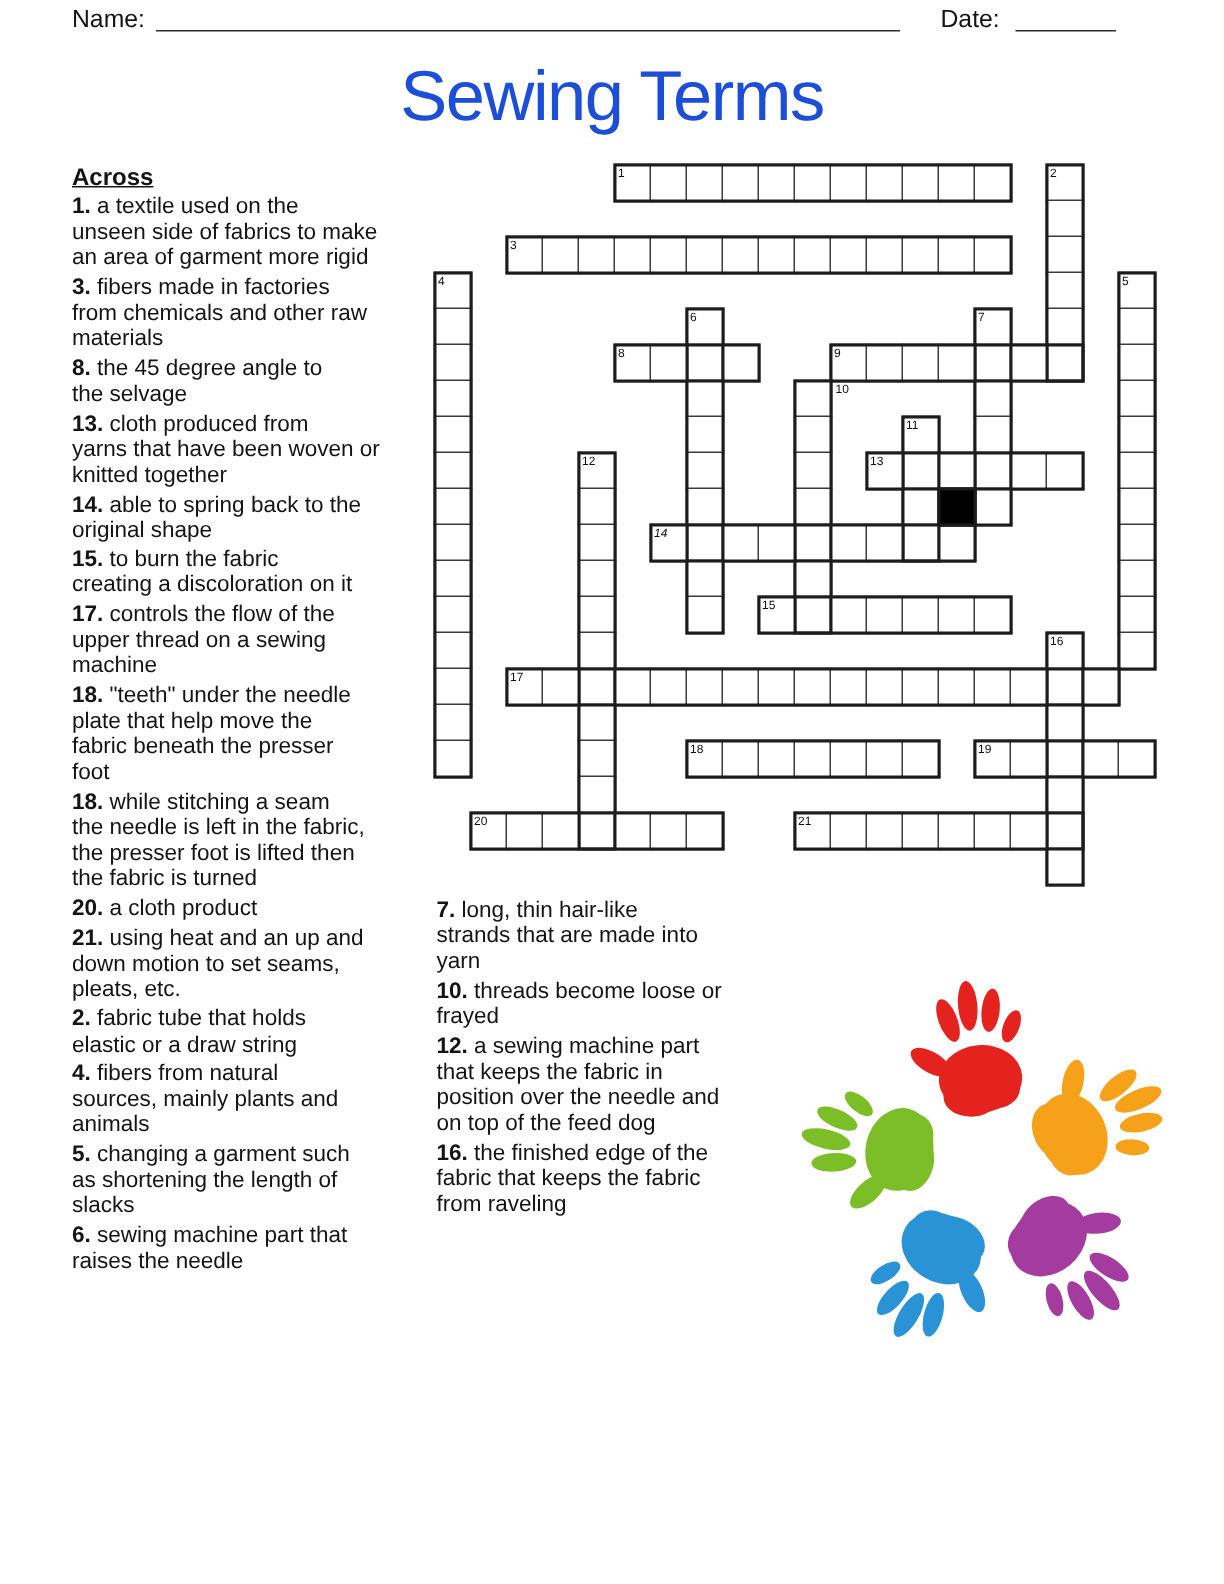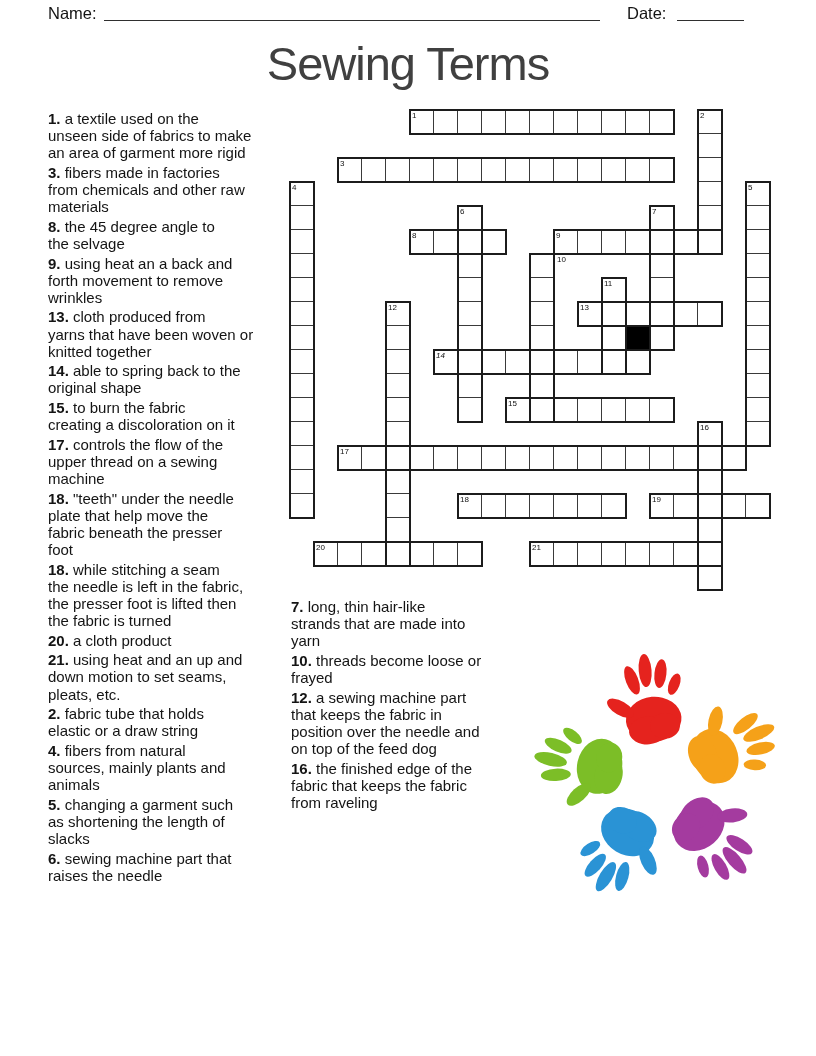--- a/index.html
+++ b/index.html
@@ -17,21 +17,21 @@
   #name-label { left: 48px; }
   #date-label { left: 627px; }
   .write-line { position: absolute; top: 3px; height: 17px; border-bottom: 1.6px solid #2f2f2f; }
   #name-line { left: 104px; width: 496px; }
   #date-line { left: 677px; width: 67px; }
 
   
   #title {
     position: absolute; top: 36px; left: 0; width: 816px;
     text-align: center; font-size: 47px; letter-spacing: -1px;
-    color: #404040; font-weight: 400;
+    color: #1d4ed8; font-weight: 400;
   }
 
   
   .clue-col { position: absolute; font-size: 15px; line-height: 17.1px; }
   #clues-left  { left: 48px;  top: 110px; width: 250px; }
   #clues-right { left: 291px; top: 598px; width: 252px; }
   .clue-header {
     font-weight: bold; text-decoration: underline;
     font-size: 16px; margin-bottom: 2px;
   }
@@ -275,25 +275,25 @@
       <div class="word-outline" style="left: 504.8px; top: 396.8px; width: 170.4px; height: 26.4px;"></div>
       <div class="word-outline" style="left: 696.8px; top: 420.8px; width: 26.4px; height: 170.4px;"></div>
       <div class="word-outline" style="left: 336.8px; top: 444.8px; width: 410.4px; height: 26.4px;"></div>
       <div class="word-outline" style="left: 456.8px; top: 492.8px; width: 170.4px; height: 26.4px;"></div>
       <div class="word-outline" style="left: 648.8px; top: 492.8px; width: 122.4px; height: 26.4px;"></div>
       <div class="word-outline" style="left: 312.8px; top: 540.8px; width: 170.4px; height: 26.4px;"></div>
       <div class="word-outline" style="left: 528.8px; top: 540.8px; width: 194.4px; height: 26.4px;"></div>
     </div>
 
   <div id="clues-left" class="clue-col">
+    <div class="clue-header">Across</div>
     <div id="across-list">
         <div class="clue"><b>1.</b> a textile used on the<br>unseen side of fabrics to make<br>an area of garment more rigid</div>
         <div class="clue"><b>3.</b> fibers made in factories<br>from chemicals and other raw<br>materials</div>
         <div class="clue"><b>8.</b> the 45 degree angle to<br>the selvage</div>
-        <div class="clue"><b>9.</b> using heat an a back and<br>forth movement to remove<br>wrinkles</div>
         <div class="clue"><b>13.</b> cloth produced from<br>yarns that have been woven or<br>knitted together</div>
         <div class="clue"><b>14.</b> able to spring back to the<br>original shape</div>
         <div class="clue"><b>15.</b> to burn the fabric<br>creating a discoloration on it</div>
         <div class="clue"><b>17.</b> controls the flow of the<br>upper thread on a sewing<br>machine</div>
         <div class="clue"><b>18.</b> "teeth" under the needle<br>plate that help move the<br>fabric beneath the presser<br>foot</div>
         <div class="clue"><b>18.</b> while stitching a seam<br>the needle is left in the fabric,<br>the presser foot is lifted then<br>the fabric is turned</div>
         <div class="clue"><b>20.</b> a cloth product</div>
         <div class="clue"><b>21.</b> using heat and an up and<br>down motion to set seams,<br>pleats, etc.</div>
       </div>
     <div id="down-list-1">

